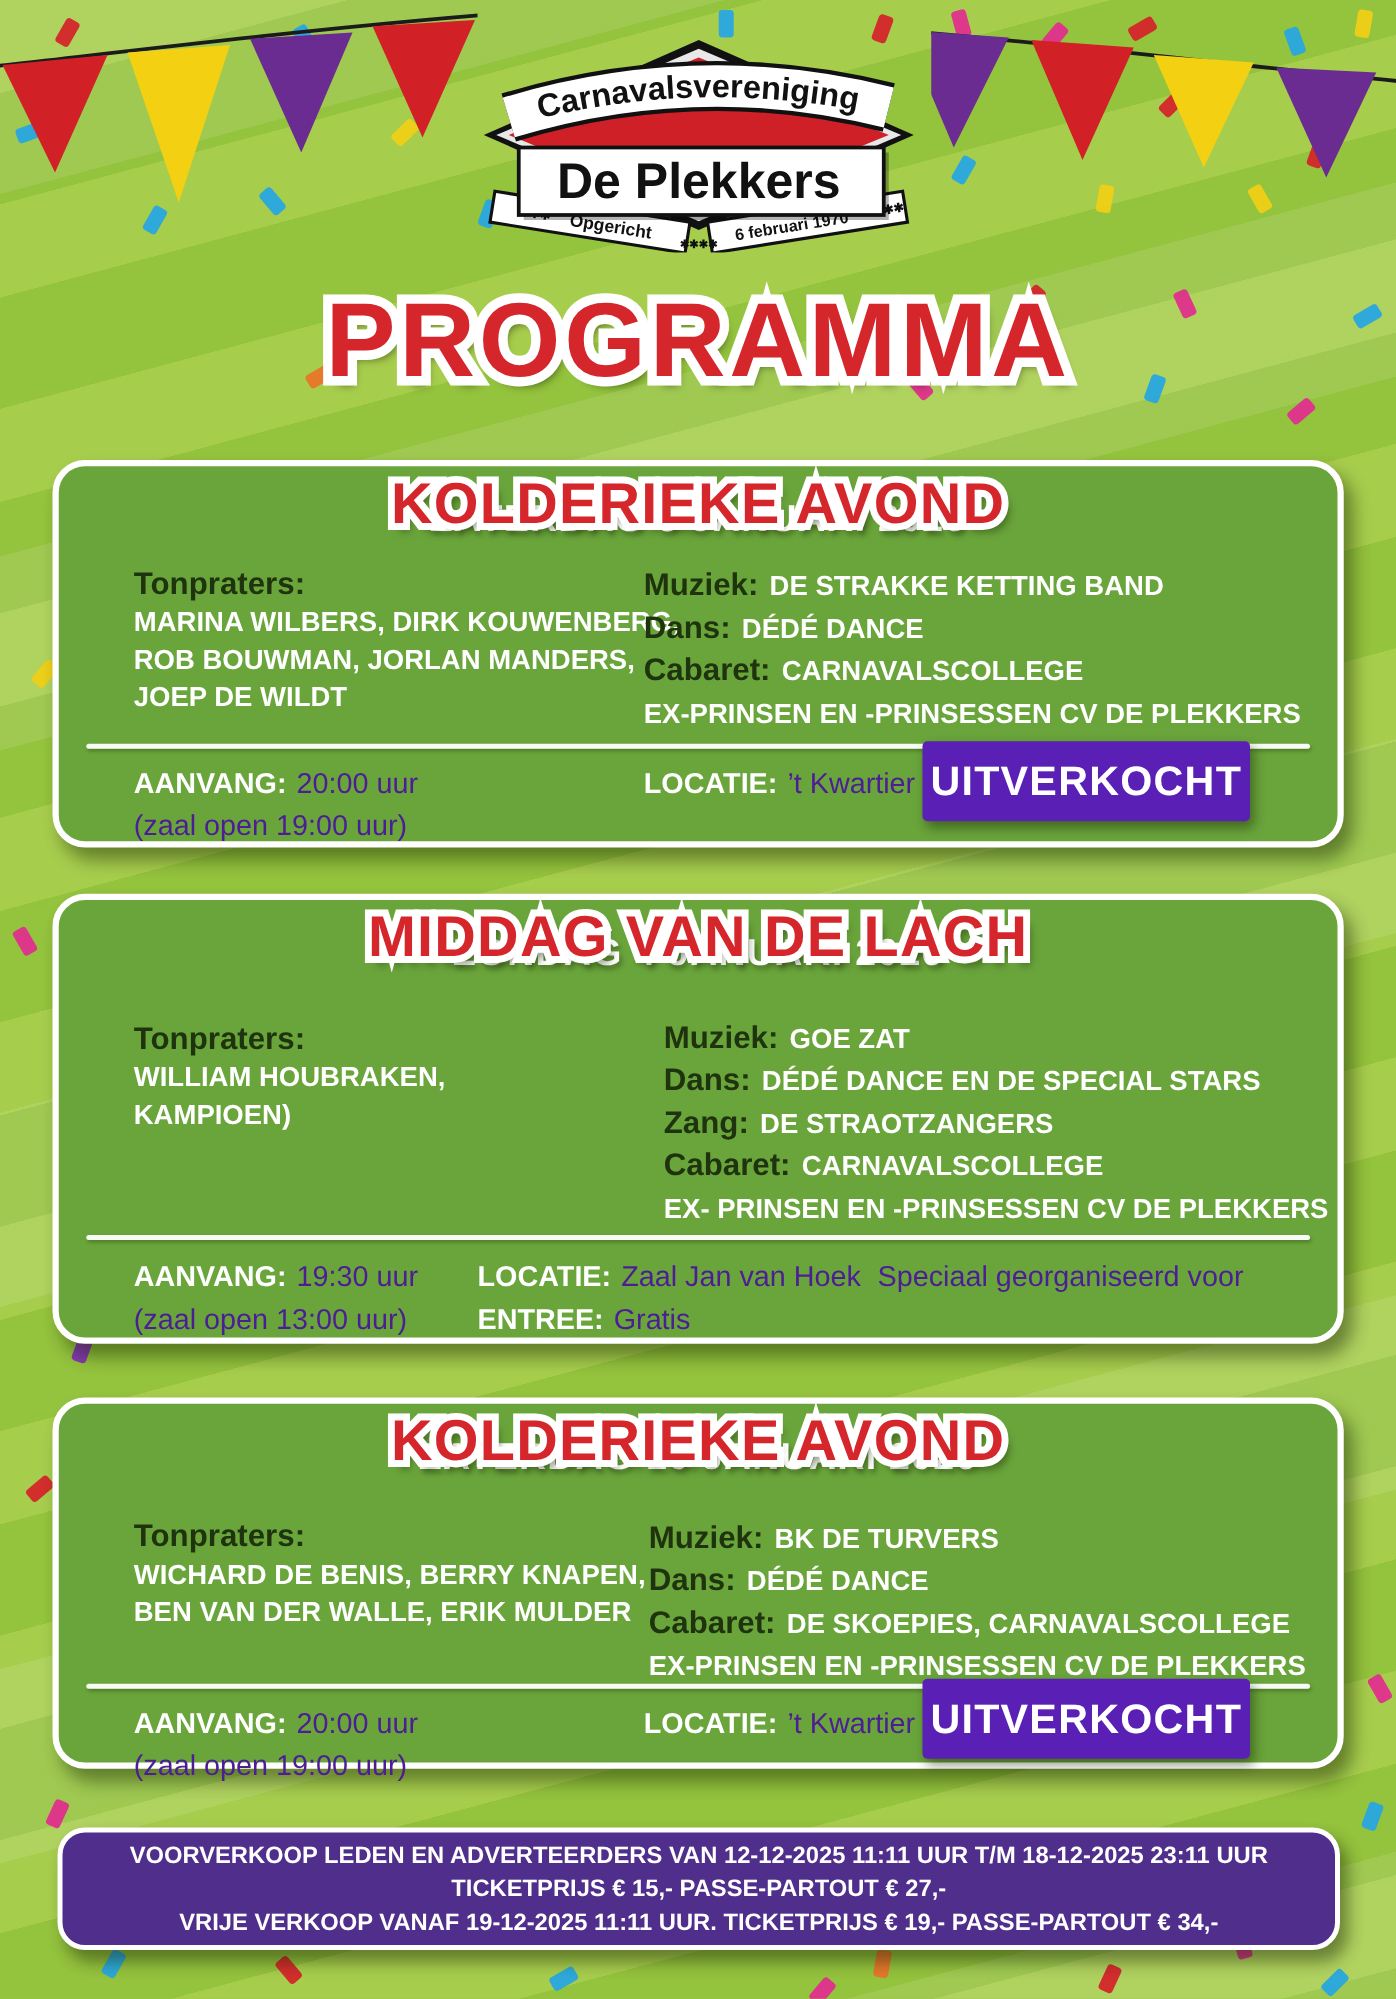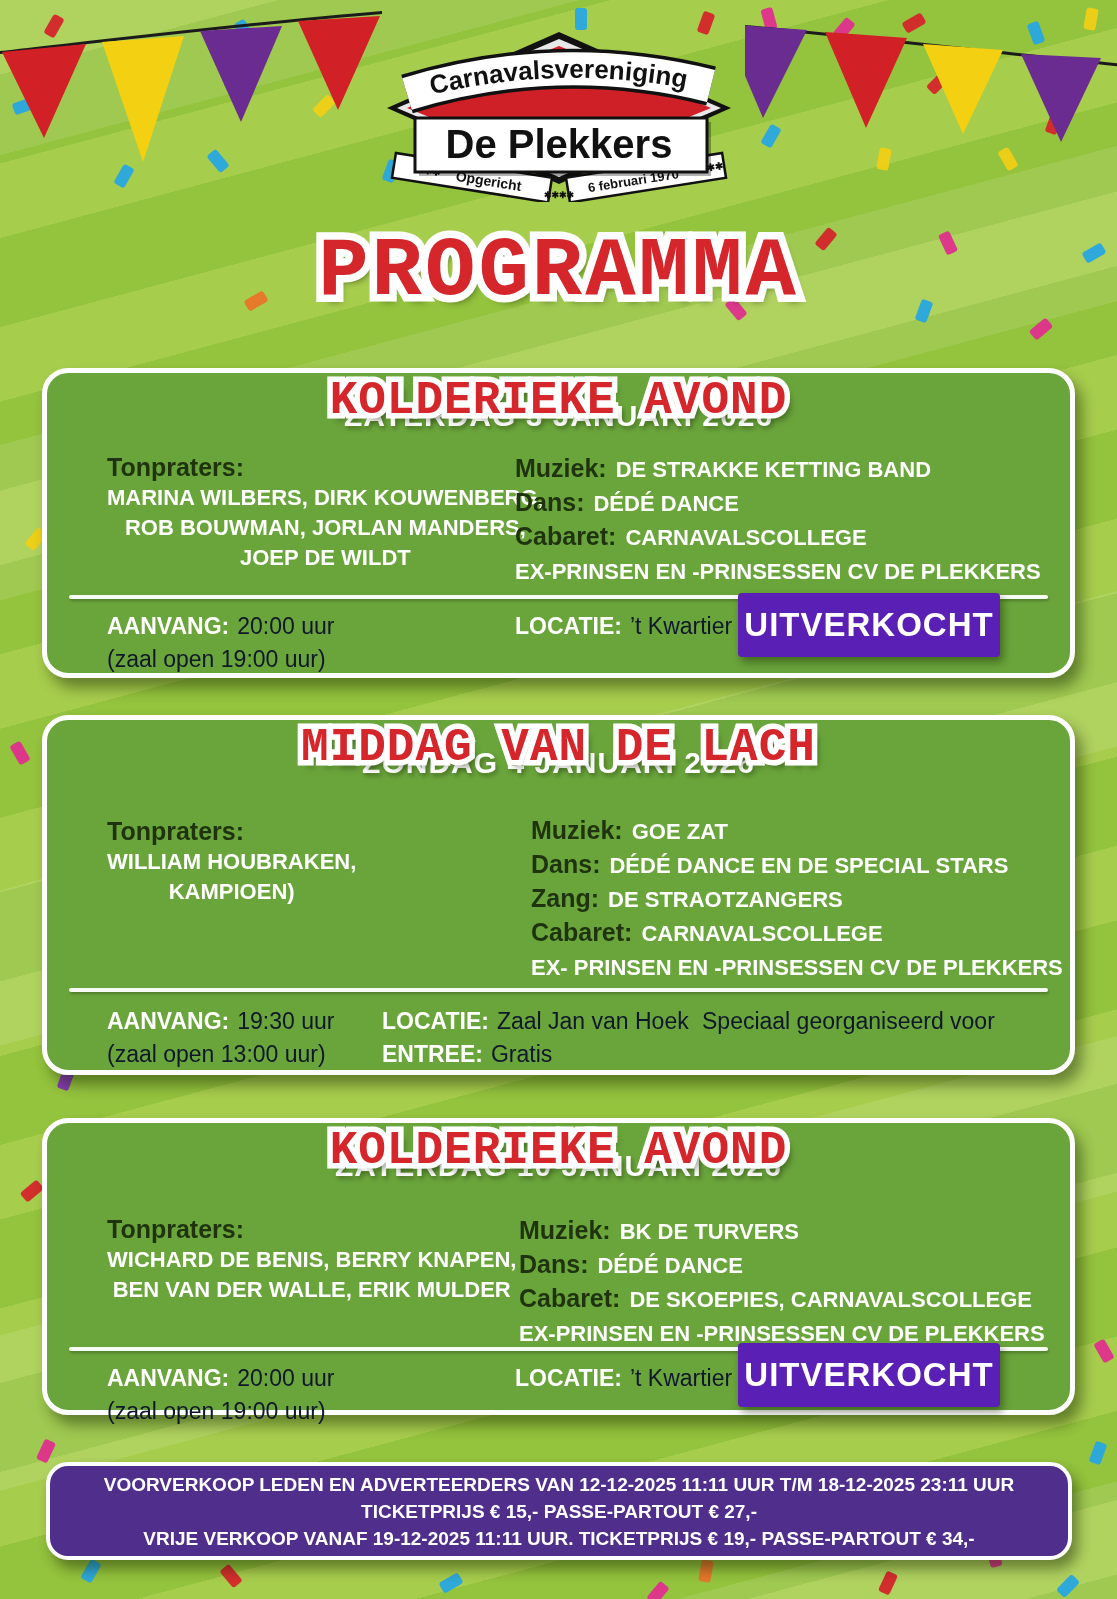--- a/index.html
+++ b/index.html
@@ -11,21 +11,21 @@
       repeating-linear-gradient(165deg, rgba(255,255,255,0.10) 0 150px, rgba(0,0,0,0) 150px 430px),
       repeating-linear-gradient(165deg, #a7cd4d 0 72px, #94c33d 72px 158px);
   }
   
   #confetti-layer{position:absolute;inset:0;z-index:0;}
   .confetti{position:absolute;border-radius:3px;opacity:.95;}
   .bunting{position:absolute;top:0;z-index:0;}
   
   .logo-wrap{position:absolute;top:30px;left:50%;transform:translateX(-50%);z-index:2;}
   
-  .outlined{position:absolute;left:0;right:0;text-align:center;color:#d5262b;font-weight:bold;z-index:2;font-family:Liberation Mono, monospace;}
+  .outlined{position:absolute;left:0;right:0;text-align:center;color:#d5262b;font-weight:bold;z-index:2;}
   .outlined::before{
     content:attr(data-text);position:absolute;left:0;right:0;top:0;text-align:center;
     color:#d5262b;-webkit-text-stroke:11px #fff;
     text-shadow:5px 7px 7px rgba(20,30,0,.55);z-index:-1;
   }
   .page-title{top:224px;font-size:84px;letter-spacing:3px;}
   .page-title::before{-webkit-text-stroke:15px #fff;}
   .event-title{top:-36px;font-size:46px;letter-spacing:1px;}
   
   .card{
@@ -36,30 +36,30 @@
   }
   .date-line{
     position:absolute;top:26px;left:0;right:0;text-align:center;
     color:#fff;font-size:30px;font-weight:bold;letter-spacing:1px;
     text-shadow:2px 3px 4px rgba(20,30,0,.35);
   }
   .col{position:absolute;}
   .lineup-label,.act-label{color:#1e330e;font-weight:bold;font-size:25px;}
   .act-label:empty{margin:0;}
   .act-label{margin-right:9px;}
-  .lineup-line,.act-value{color:#fff;font-weight:bold;font-size:22px;text-align:center;}
+  .lineup-line,.act-value{color:#fff;font-weight:bold;font-size:22px;}
   .lineup-line,.act-line{line-height:30px;white-space:nowrap;}
   .lineup-label-line{line-height:32px;}
   .sep{
     position:absolute;left:22px;right:22px;height:4px;background:rgba(255,255,255,.95);
     border-radius:2px;box-shadow:1px 2px 3px rgba(20,30,0,.3);
   }
   .f-block{position:absolute;line-height:30px;white-space:nowrap;}
   .f-label{color:#fff;font-weight:bold;font-size:23px;margin-right:8px;}
-  .f-value,.f-note{color:#0f172a;font-weight:normal;font-size:23px;}
+  .f-value,.f-note{color:#4c1d95;font-weight:normal;font-size:23px;}
   .badge{
     position:absolute;right:70px;width:262px;height:64px;
     background:#5a1fb4;color:#fff;font-weight:bold;font-size:33px;letter-spacing:1px;
     display:flex;align-items:center;justify-content:center;border-radius:4px;
     box-shadow:3px 5px 9px rgba(20,30,0,.45);
   }
   
   .ticket-banner{
     position:absolute;left:46px;right:45px;top:1462px;height:90px;
     background:#4f2e8c;border:4px solid #fff;border-radius:22px;

